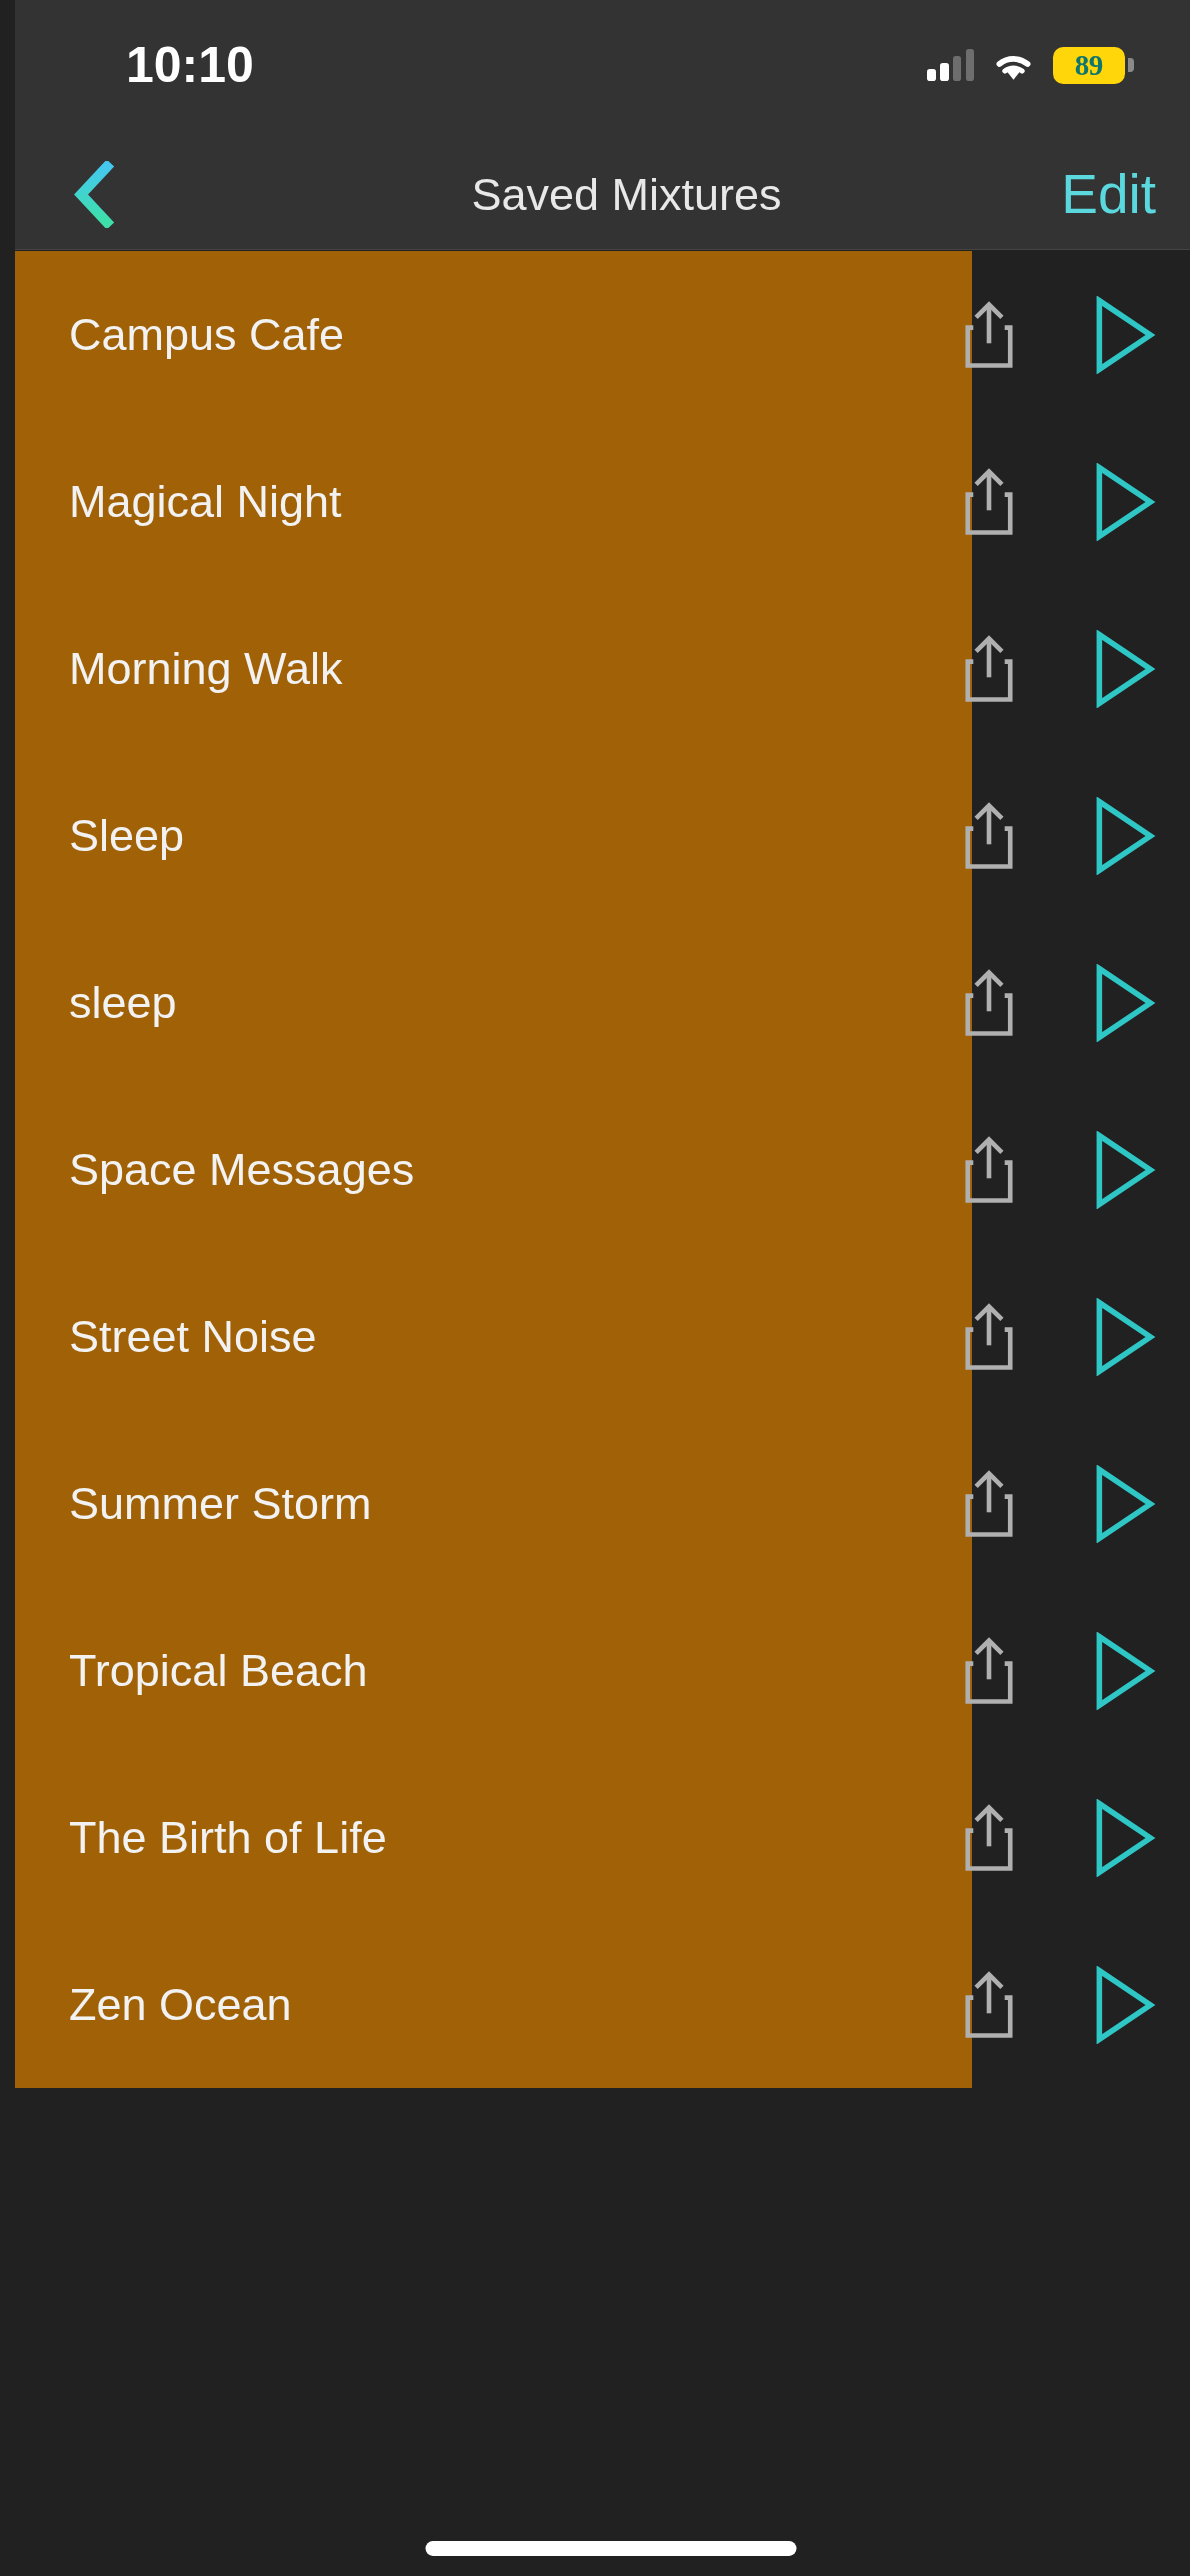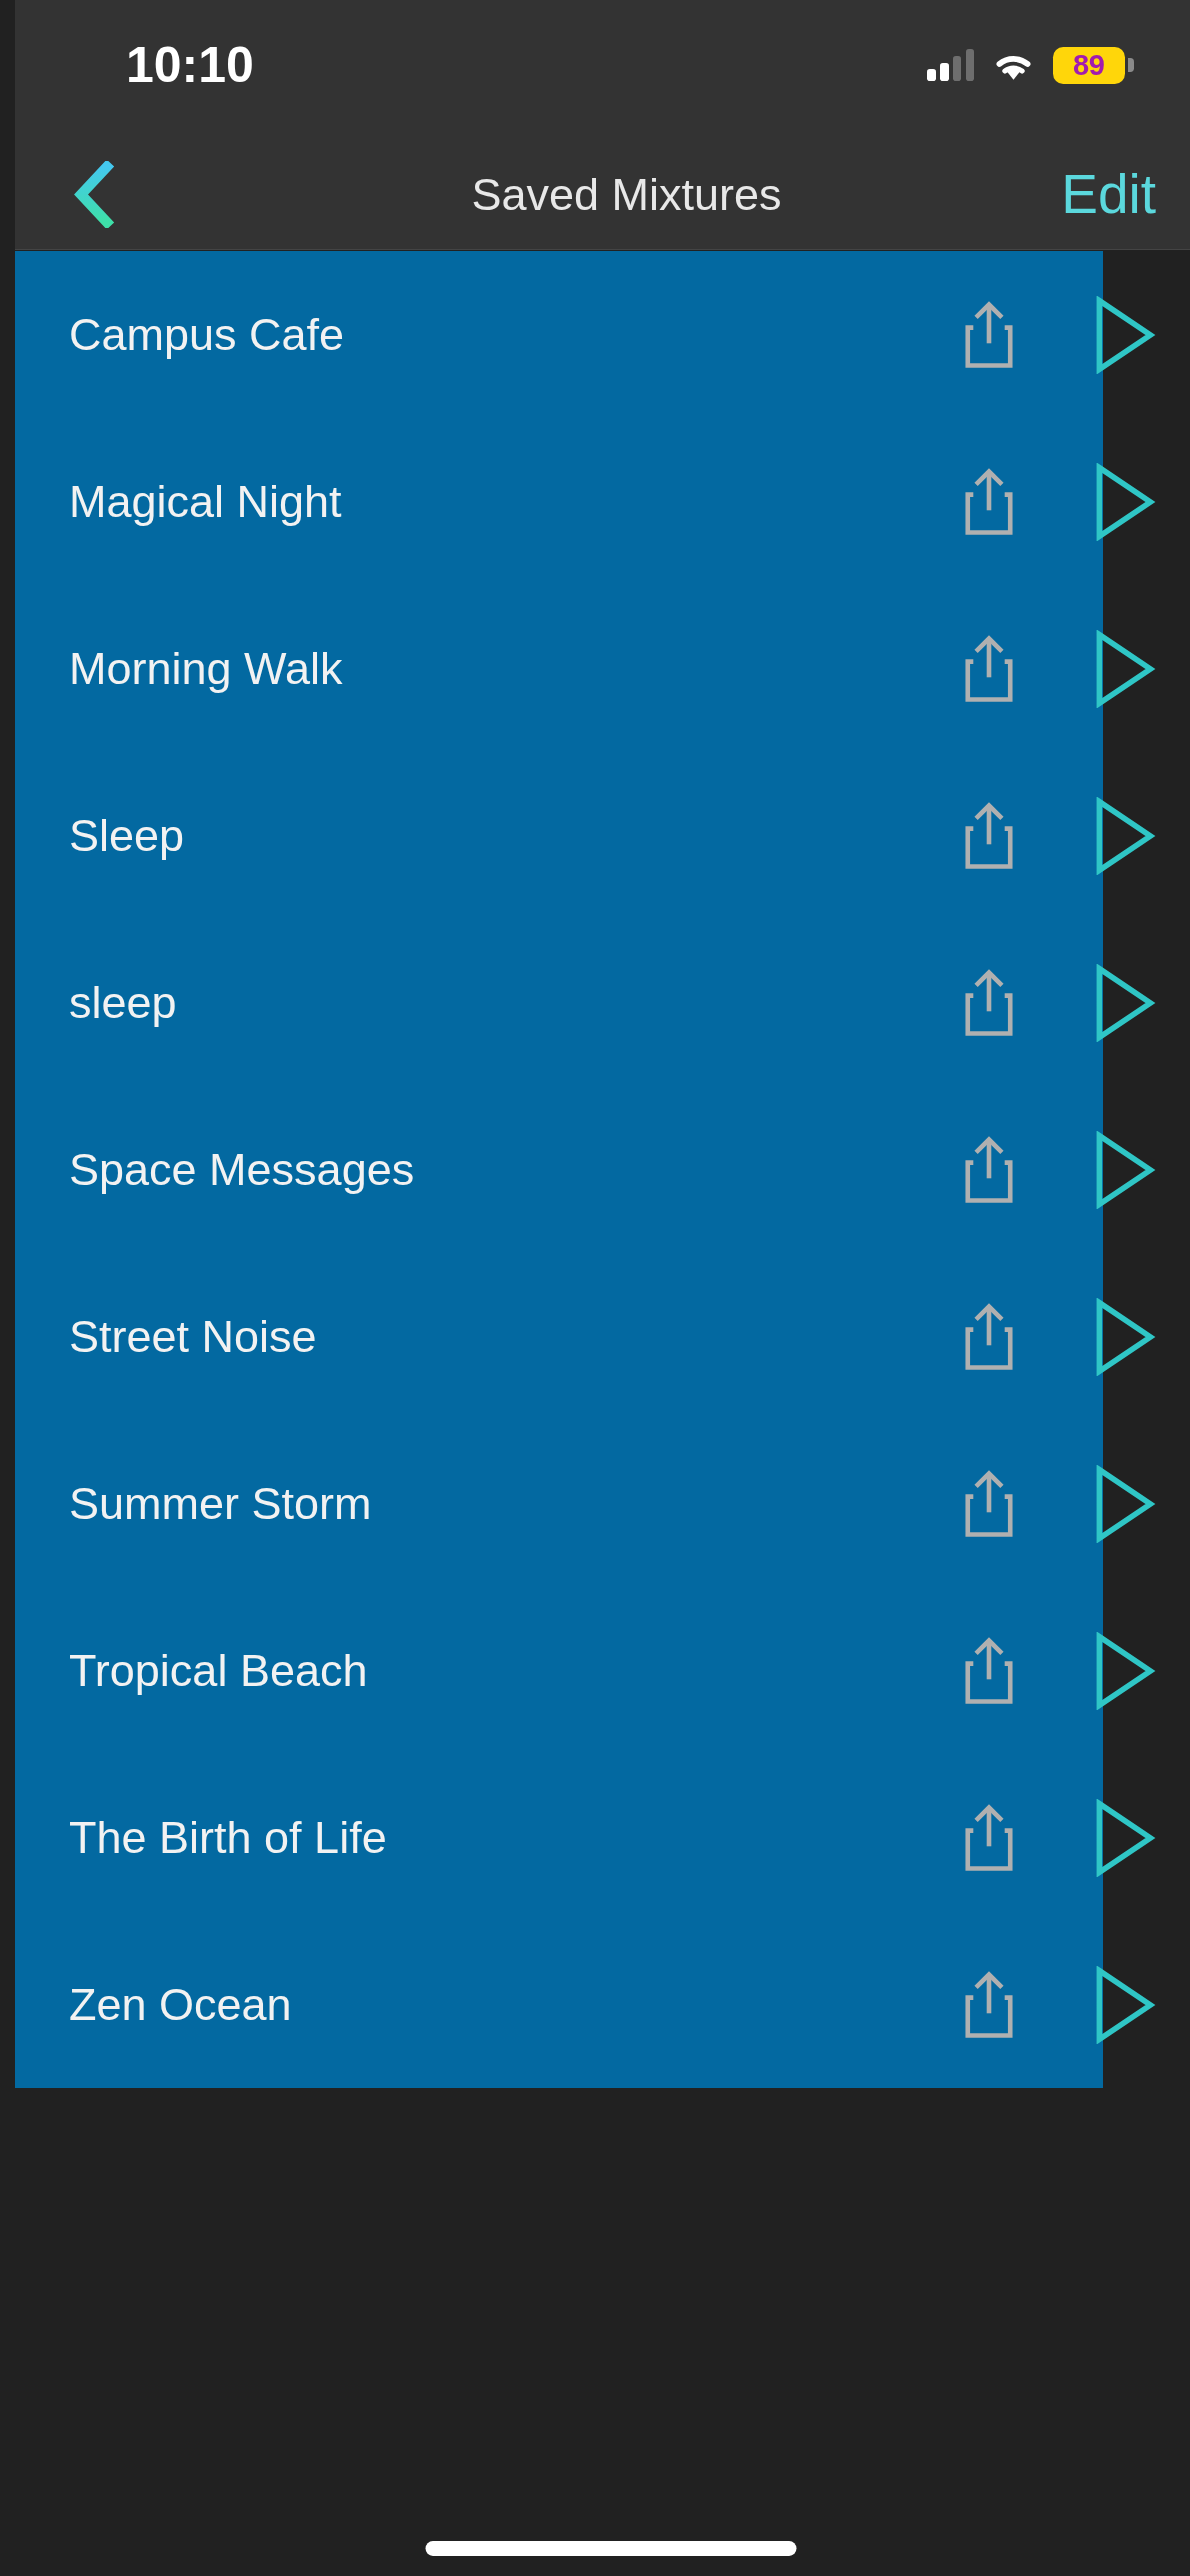--- a/index.html
+++ b/index.html
@@ -70,23 +70,24 @@
     width:72px; height:37px;
     background:#ffd60a;
     border-radius:10.2px;
     display:flex;
     align-items:center;
     justify-content:center;
   }
   .battery-pct {
     font-size:29px;
     font-weight:bold;
-    color:#a21caf;
+    color:#0f766e;
     line-height:29px;
     letter-spacing:-0.5px;
+    font-family:Liberation Serif, serif;
   }
   .battery-cap {
     width:6.5px; height:14px;
     background:#8a8a8a;
     border-radius:0 3.7px 3.7px 0;
     margin-left:2.8px;
   }
 
   
   #nav-bar {
@@ -137,25 +138,25 @@
   
   #list {
     position:absolute;
     top:251px; left:0;
     width:1191px;
     background:#212121;
   }
 
   .row {
     position:relative;
-    width:1088px;
+    width:957px;
     height:167px;
     display:flex;
     align-items:center;
-    background:#0369a1;
+    background:#a16207;
     cursor:pointer;
   }
 
   .row-title {
     position:absolute;
     left:54px;
     font-size:45px;
     color:#f2f2f2;
     font-weight:400;
     white-space:nowrap;

